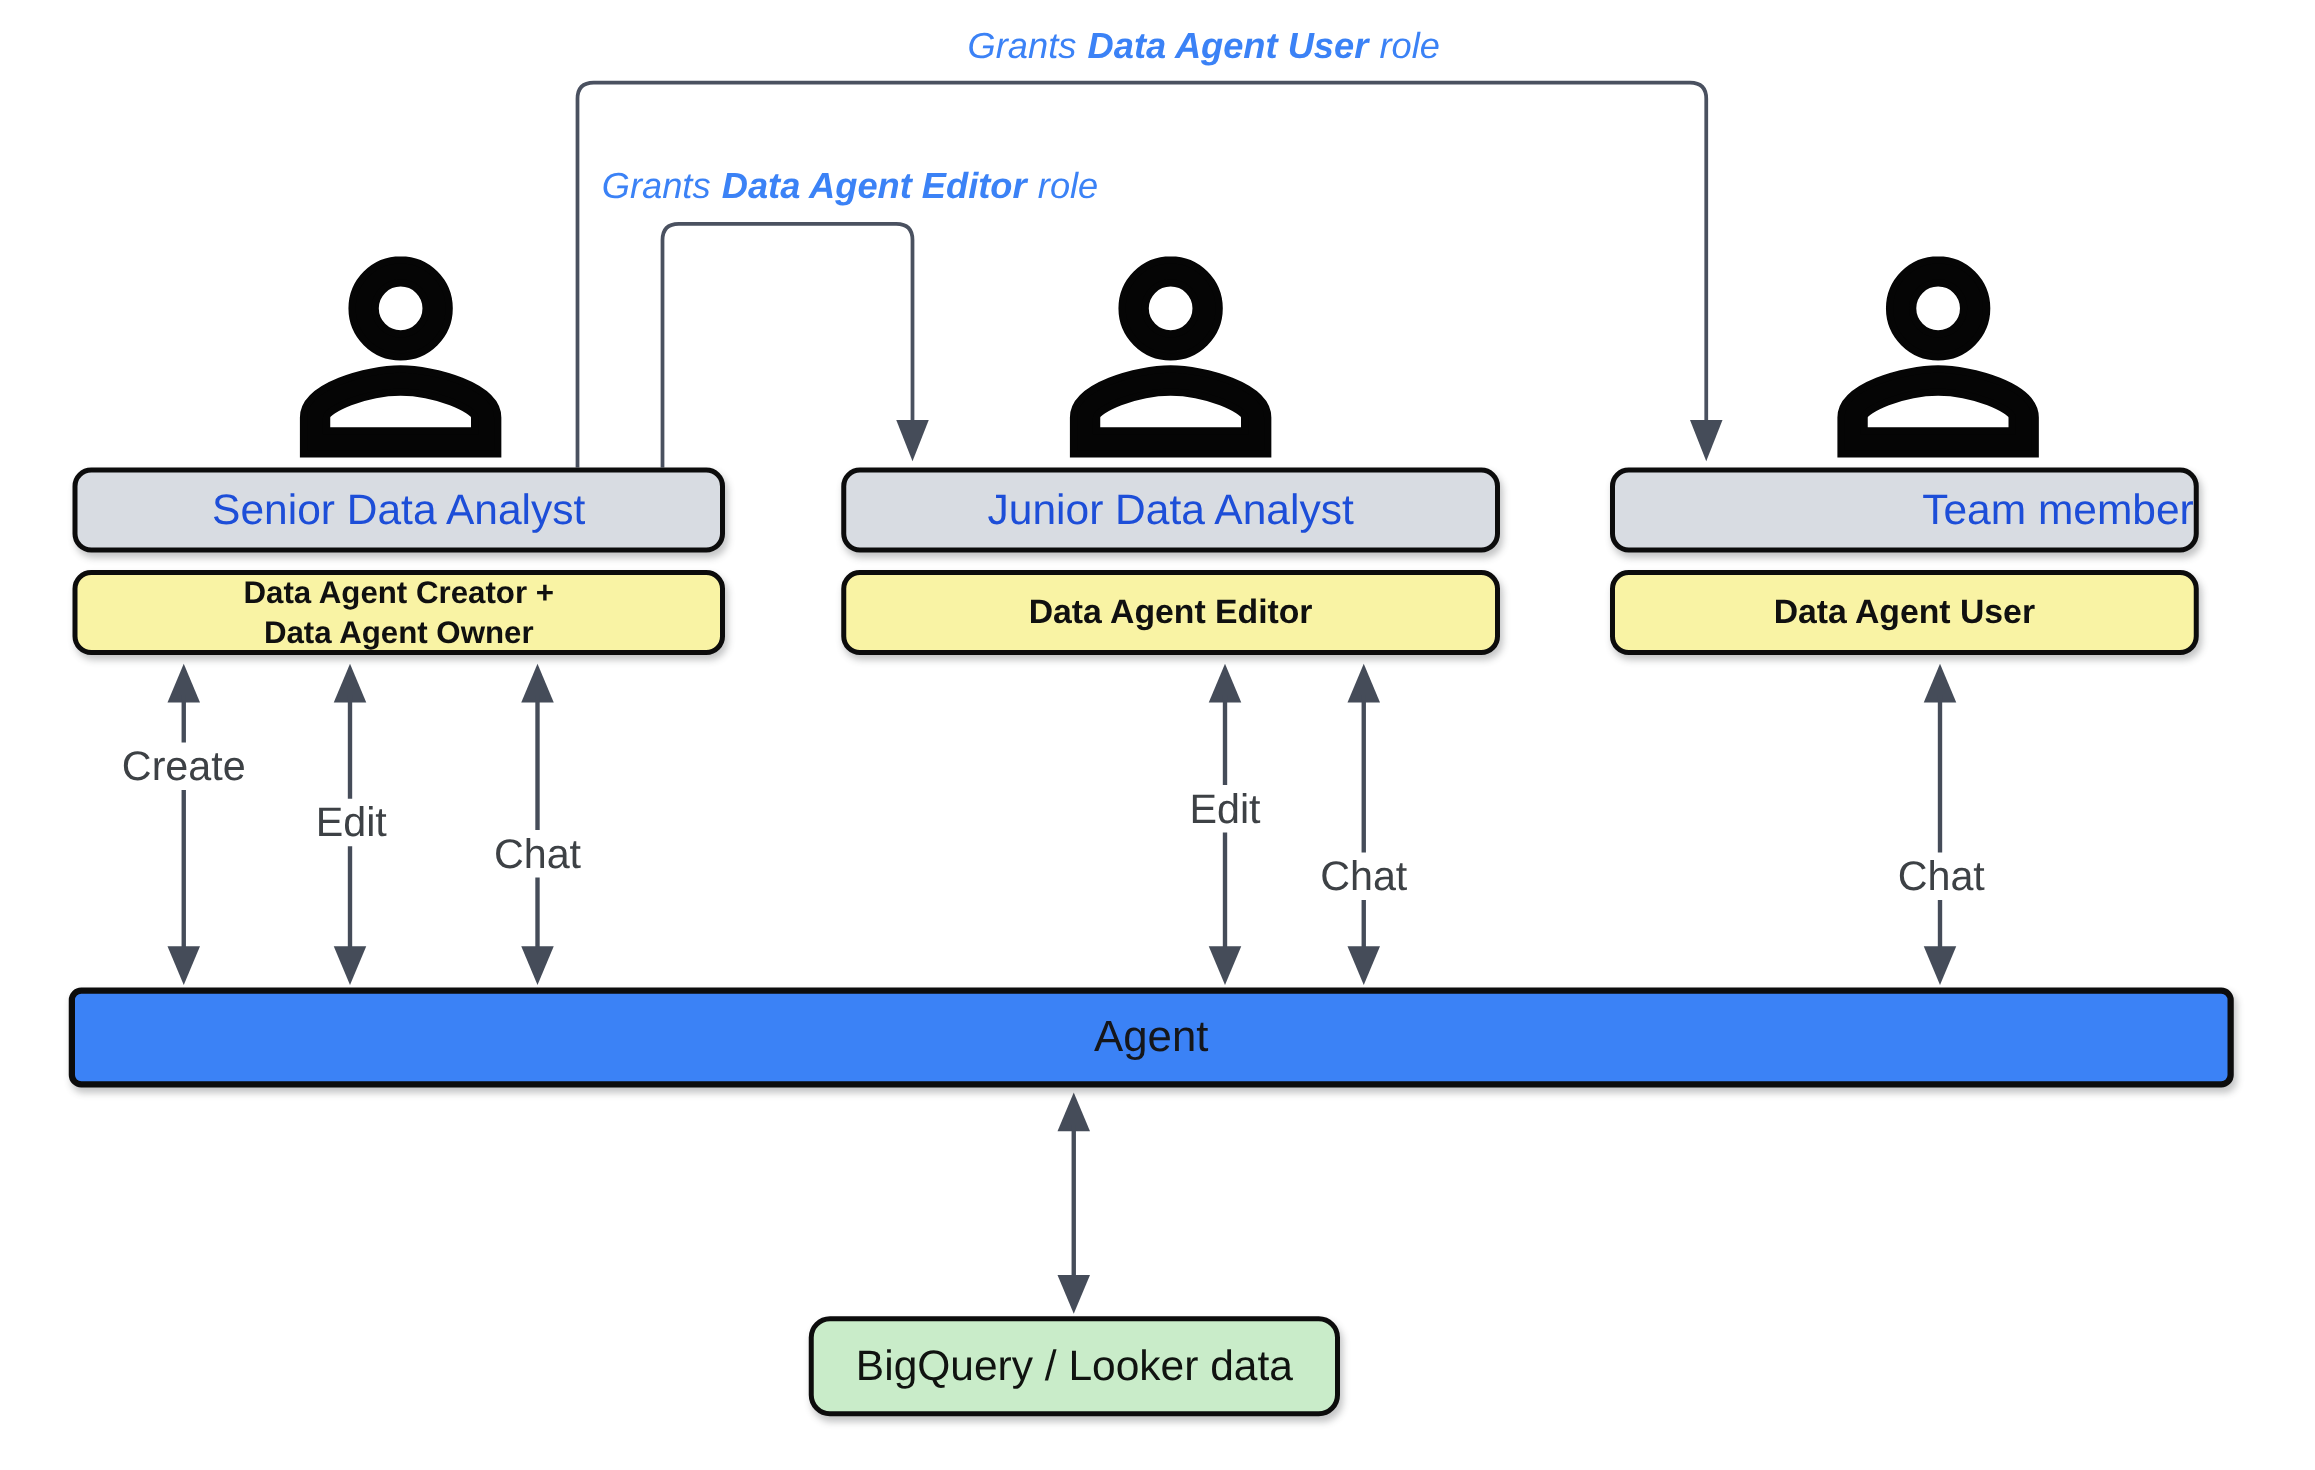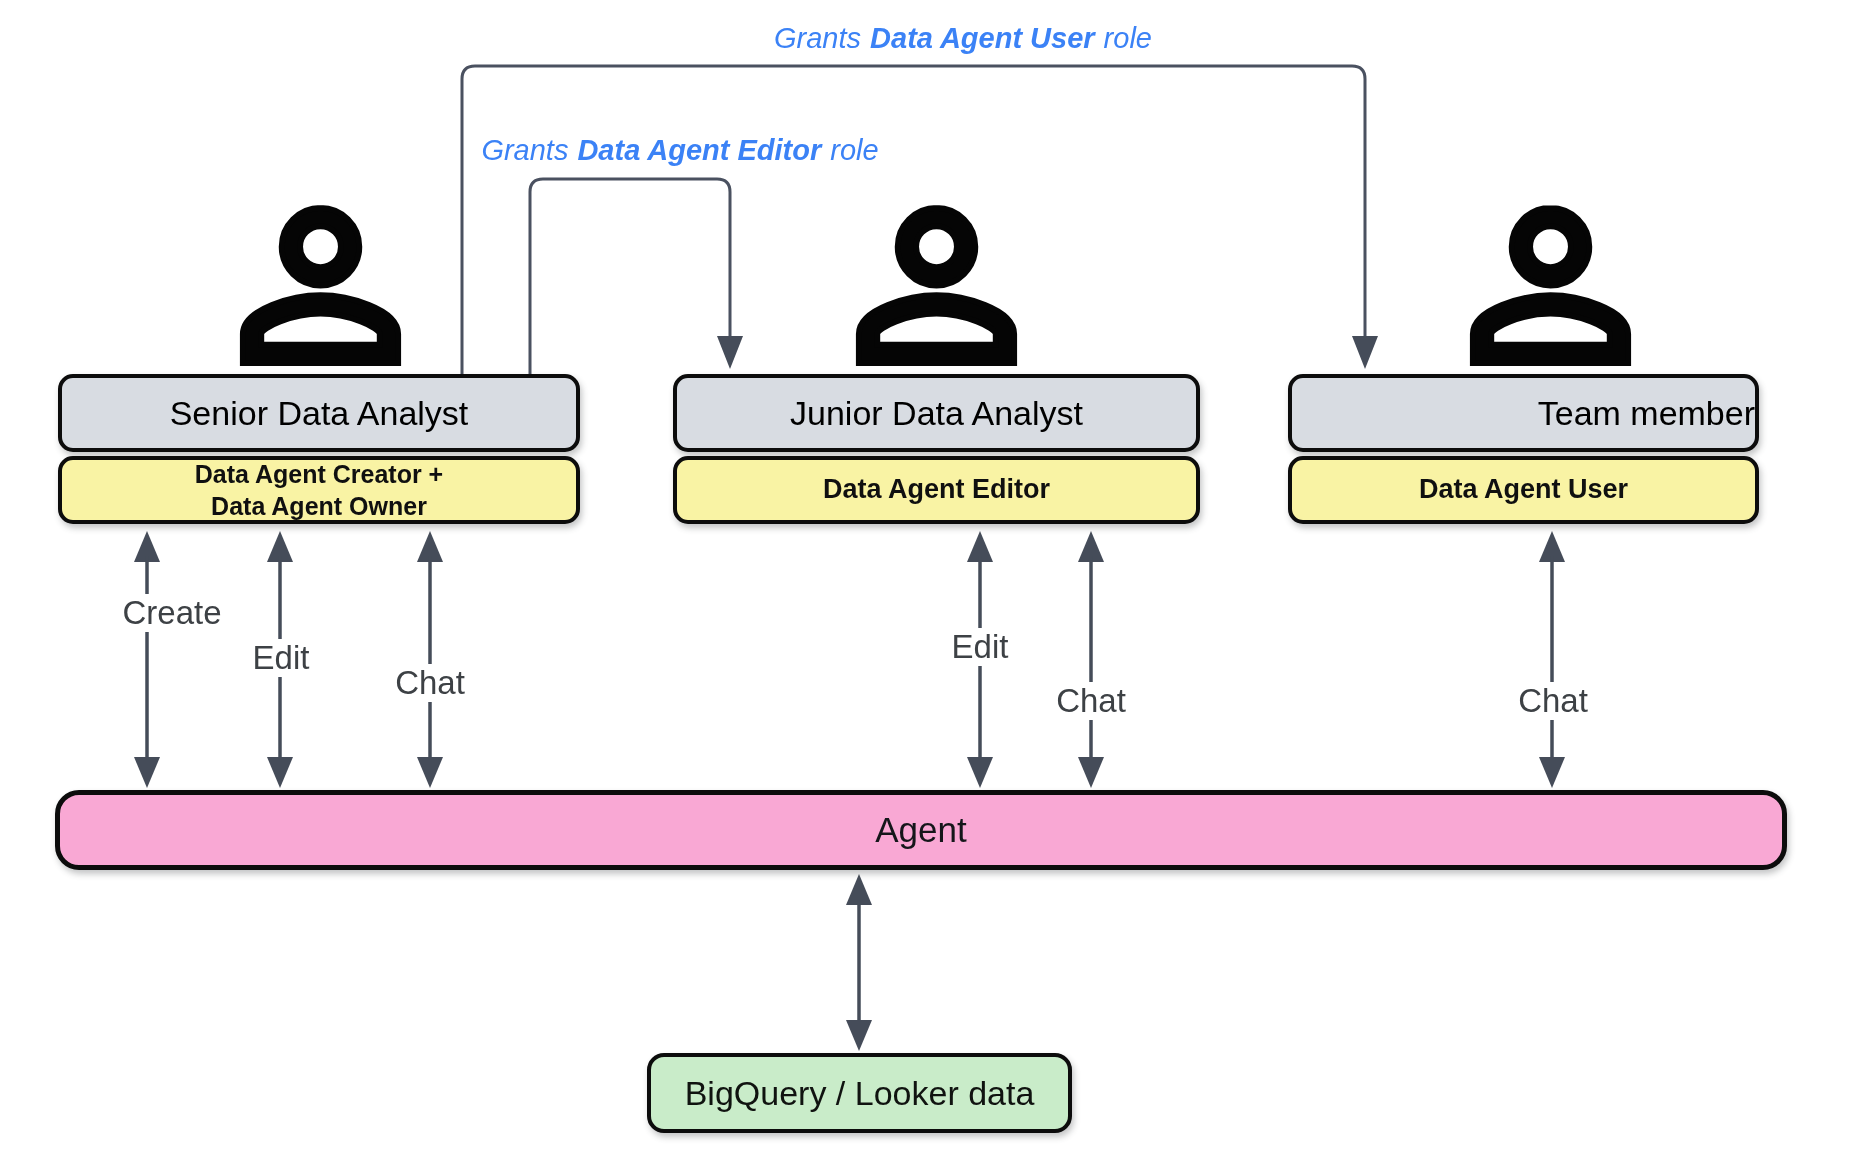--- a/index.html
+++ b/index.html
@@ -4,36 +4,36 @@
 <style>
   html,body{margin:0;padding:0;background:#ffffff;}
   .stage{
     position:relative;width:1852px;height:1176px;overflow:hidden;
     font-family:"Liberation Sans", sans-serif;background:#ffffff;
   }
   .overlay{position:absolute;left:0;top:0;width:1852px;height:1176px;}
   .person{position:absolute;width:233px;height:233px;}
   .person svg{width:100%;height:100%;}
   .rolebox{
-    position:absolute;box-sizing:border-box;height:78px;
+    position:absolute;box-sizing:border-box;height:68px;
     background:#d8dce2;border:4px solid #0c0c0c;border-radius:15px;
     display:flex;align-items:center;justify-content:center;
-    font-size:34px;color:#000000;box-shadow:2px 4px 6px rgba(60,64,67,.30);
+    font-size:34px;color:#1d4ed8;box-shadow:2px 4px 6px rgba(60,64,67,.30);
   }
   .badge{
     position:absolute;box-sizing:border-box;height:68px;top:456px;
     background:#f9f3a4;border:4px solid #0c0c0c;border-radius:15px;
     display:flex;flex-direction:column;align-items:center;justify-content:center;
     font-weight:700;font-size:27px;color:#101010;
     box-shadow:2px 4px 6px rgba(60,64,67,.30);line-height:1.25;
   }
   .badge.twoline{font-size:25px;line-height:32px;}
   .agentbar{
     position:absolute;left:55px;top:790px;width:1732px;height:80px;box-sizing:border-box;
-    background:#f9a8d4;border:5px solid #0c0c0c;border-radius:24px;
+    background:#3b82f6;border:5px solid #0c0c0c;border-radius:10px;
     display:flex;align-items:center;justify-content:center;
     font-size:35px;color:#15161a;box-shadow:2px 4px 6px rgba(60,64,67,.30);
   }
   .databox{
     position:absolute;left:647px;top:1053px;width:425px;height:80px;box-sizing:border-box;
     background:#c9ecc9;border:4px solid #0c0c0c;border-radius:17px;
     display:flex;align-items:center;justify-content:center;
     font-size:34px;color:#101310;box-shadow:2px 4px 6px rgba(60,64,67,.30);
   }
   .arrow-label{
@@ -139,21 +139,21 @@
     <span>Data Agent Creator +</span>
     <span>Data Agent Owner</span>
   </div>
   <div class="badge" style="left:673px;width:527px;">
     <span>Data Agent Editor</span>
   </div>
   <div class="badge" style="left:1288px;width:471px;">
     <span>Data Agent User</span>
   </div>
 
-  <div class="arrow-label" style="left:147px;top:613px;margin-left:25px;">Create</div>
+  <div class="arrow-label" style="left:147px;top:613px;">Create</div>
   <div class="arrow-label" style="left:281px;top:658px;">Edit</div>
   <div class="arrow-label" style="left:430px;top:683px;">Chat</div>
   <div class="arrow-label" style="left:980px;top:647px;">Edit</div>
   <div class="arrow-label" style="left:1091px;top:701px;">Chat</div>
   <div class="arrow-label" style="left:1553px;top:701px;">Chat</div>
 
   <div class="agentbar">
     <span>Agent</span>
   </div>
 

